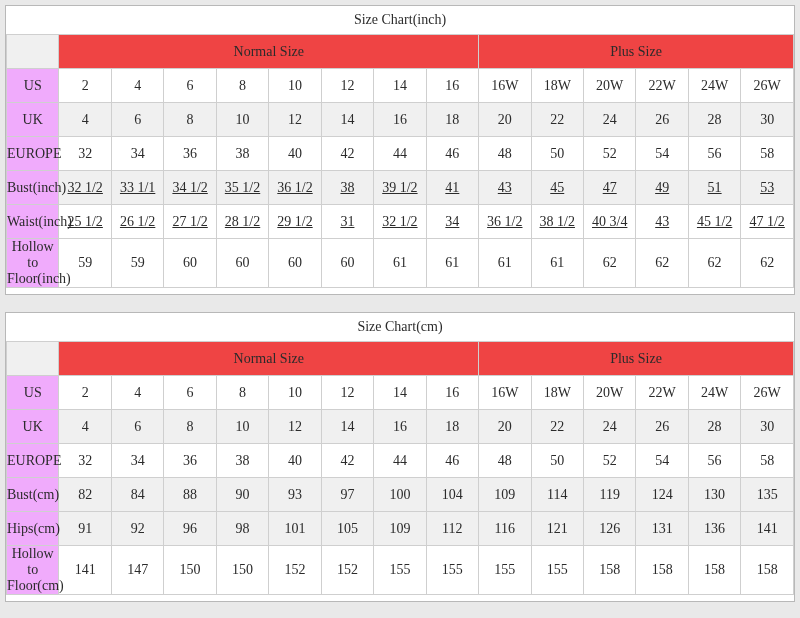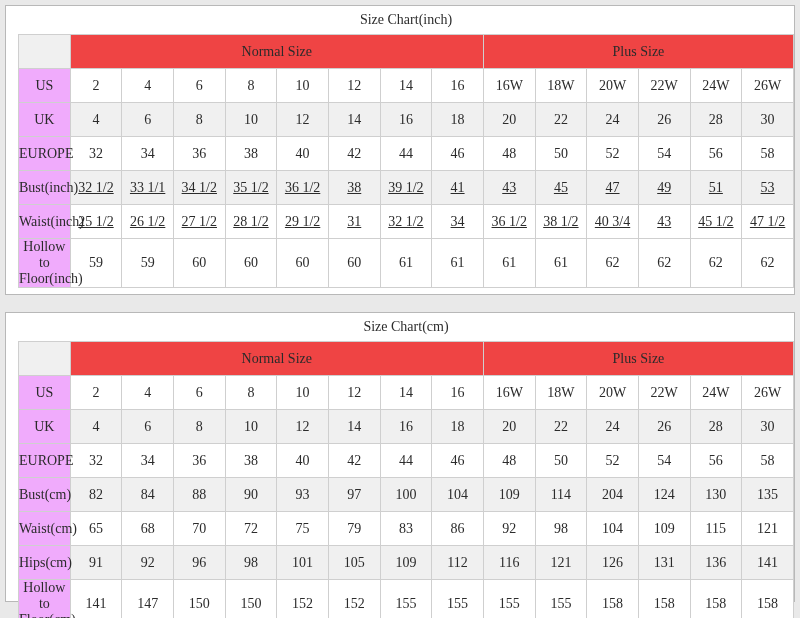--- a/index.html
+++ b/index.html
@@ -17,21 +17,20 @@
     background: #e9e9e9;
     box-sizing: border-box;
   }
   .chart-block {
     background: #ffffff;
     border: 1px solid #b8b8b8;
     box-sizing: border-box;
     position: absolute;
     left: 5px;
     width: 790px;
-    padding-left: 12px;
   }
   #chart-inch { top: 5px; height: 290px; }
   #chart-cm { top: 312px; height: 290px; }
 
   table.size-table {
     border-collapse: collapse;
     width: 100%;
     table-layout: fixed;
   }
   table.size-table td {
@@ -261,41 +260,24 @@
         <td class="val">82</td>
         <td class="val">84</td>
         <td class="val">88</td>
         <td class="val">90</td>
         <td class="val">93</td>
         <td class="val">97</td>
         <td class="val">100</td>
         <td class="val">104</td>
         <td class="val">109</td>
         <td class="val">114</td>
-        <td class="val">204</td>
+        <td class="val">119</td>
         <td class="val">124</td>
         <td class="val">130</td>
         <td class="val">135</td>
-      </tr>
-      <tr class="plain">
-        <td class="row-head">Waist(cm)</td>
-        <td class="val">65</td>
-        <td class="val">68</td>
-        <td class="val">70</td>
-        <td class="val">72</td>
-        <td class="val">75</td>
-        <td class="val">79</td>
-        <td class="val">83</td>
-        <td class="val">86</td>
-        <td class="val">92</td>
-        <td class="val">98</td>
-        <td class="val">104</td>
-        <td class="val">109</td>
-        <td class="val">115</td>
-        <td class="val">121</td>
       </tr>
       <tr class="shaded">
         <td class="row-head">Hips(cm)</td>
         <td class="val">91</td>
         <td class="val">92</td>
         <td class="val">96</td>
         <td class="val">98</td>
         <td class="val">101</td>
         <td class="val">105</td>
         <td class="val">109</td>

